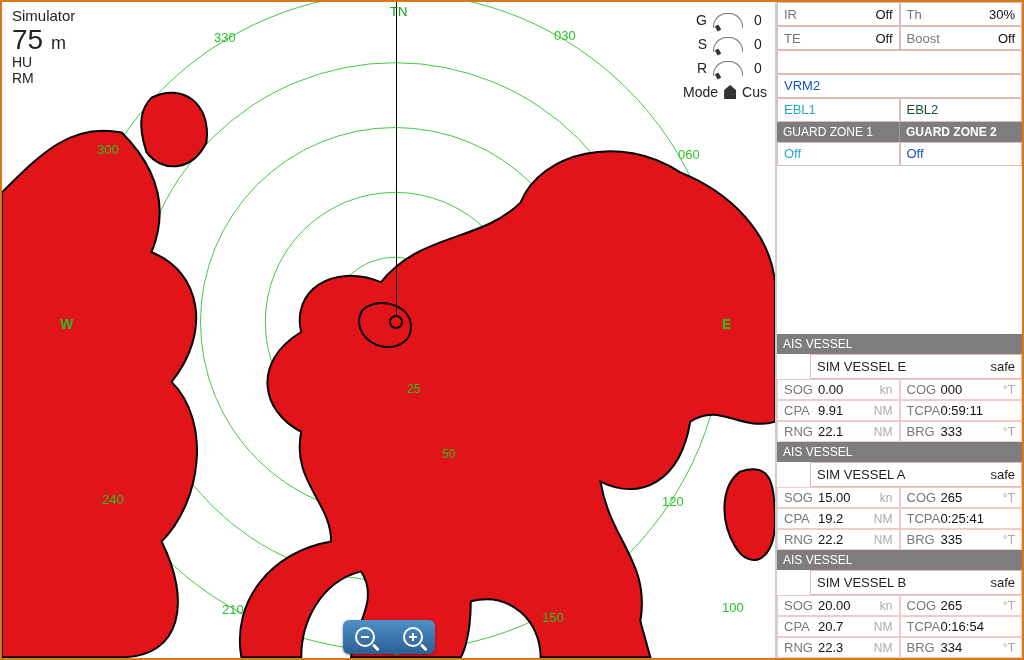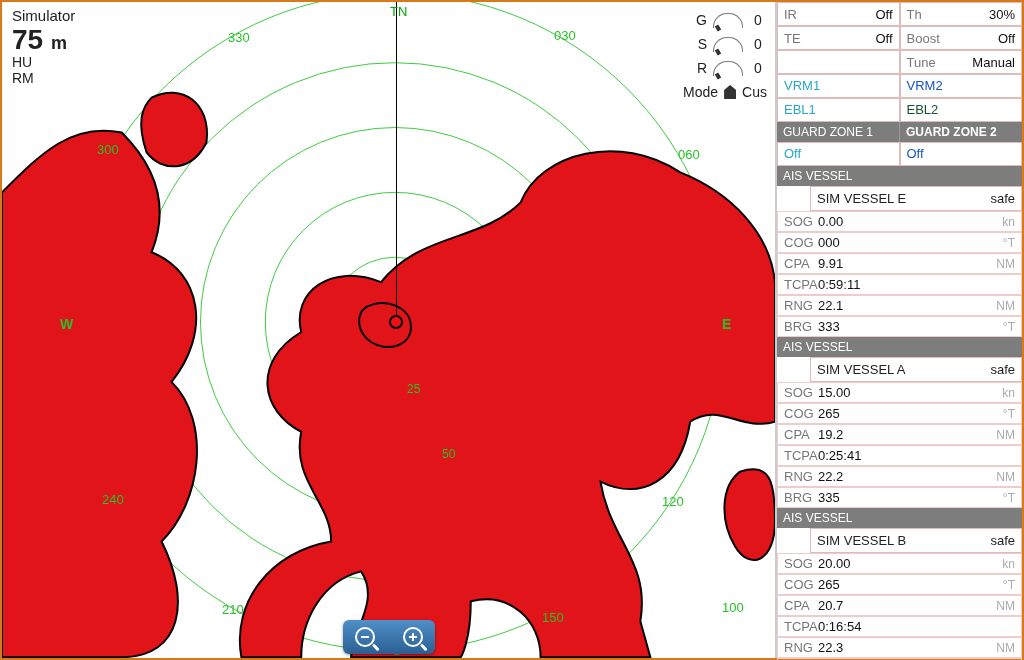--- a/index.html
+++ b/index.html
@@ -2,21 +2,21 @@
 <html><head>
 <meta charset="utf-8">
 <style>
   html,body{margin:0;padding:0;width:1024px;height:660px;font-family:Arial,Helvetica,sans-serif;font-size:13px;color:#222;overflow:hidden;background:#fff;}
   .app{display:flex;width:1024px;height:660px;border:2px solid #d97a1a;box-sizing:border-box;}
   .radar{flex:1 1 auto;position:relative;background:#fff;overflow:hidden;border-right:1px solid #ccc;}
   .side{flex:0 0 245px;display:flex;flex-direction:column;border-left:1px solid #ccc;}
   
   .tl{position:absolute;left:10px;top:6px;line-height:1.1;color:#222;}
   .tl .sim{font-size:15px;}
-  .tl .range{font-size:28px;font-weight:700;}
+  .tl .range{font-size:28px;font-weight:400;}
   .tl .range .unit{font-size:18px;}
   .tl .sub{font-size:14px;margin-top:0px;}
   
   .tr{position:absolute;right:8px;top:6px;font-size:14px;color:#222;}
   .tr .row{display:flex;align-items:center;justify-content:flex-end;gap:6px;height:24px;}
   .arc{display:inline-block;width:28px;height:14px;border:1px solid #777;border-bottom:none;border-radius:14px 14px 0 0;position:relative;}
   .arc::after{content:"";position:absolute;left:2px;bottom:-3px;width:4px;height:6px;background:#333;transform:rotate(-30deg);}
   .tr .val{width:18px;text-align:center;}
   .modeIcon{width:12px;height:14px;background:#333;display:inline-block;clip-path:polygon(50% 0,100% 35%,100% 100%,0 100%,0 35%);}
   
@@ -41,21 +41,21 @@
   .cell .val{color:#111;font-weight:500;text-align:right;}
   .hdr{background:#7d7d7d;color:#fff;font-size:12px;padding:3px 6px;font-weight:500;}
   .hdr2{display:flex;align-items:flex-end;}
   .hdr2>div{flex:1;background:#7d7d7d;color:#fff;font-size:12px;padding:3px 6px;font-weight:500;}
   .hdr2>div+div{border-left:1px solid #999;font-weight:bold;}
   .split{display:flex;}
   .split>div{flex:1;border:1px solid #dbb;padding:3px 6px;min-height:16px;}
   .mk{color:#2aa8c9;font-size:13px;}
   .gz{color:#2aa8c9;}
   .vname{display:flex;justify-content:space-between;padding:4px 6px;border:1px solid #dbb;margin-left:33px;}
-  .datarow{display:flex;flex-direction:column;}
+  .datarow{display:flex;}
   .datarow>div{flex:1;border:1px solid #ecc;padding:2px 6px;display:grid;grid-template-columns:34px 1fr 20px;align-items:center;font-size:13px;}
   .datarow .k{color:#777;}
   .datarow .v{color:#111;font-weight:500;}
   .datarow .u{color:#aaa;text-align:right;font-size:12px;}
   .gap{flex:1;}
 </style>
 </head>
 <body>
 
 <div class="app">
@@ -93,21 +93,21 @@
     <span class="bearing" style="left:552px;top:26px">030</span>
     <span class="bearing" style="left:676px;top:145px">060</span>
     <span class="compass" style="left:720px;top:314px">E</span>
     <span class="bearing" style="left:660px;top:492px">120</span>
     <span class="bearing" style="left:540px;top:608px">150</span>
     <span class="compass" style="left:390px;top:640px">S</span>
     <span class="bearing" style="left:220px;top:600px">210</span>
     <span class="bearing" style="left:100px;top:490px">240</span>
     <span class="compass" style="left:58px;top:314px">W</span>
     <span class="bearing" style="left:95px;top:140px">300</span>
-    <span class="bearing" style="left:226px;top:28px">330</span>
+    <span class="bearing" style="left:212px;top:28px">330</span>
     <span class="bearing" style="left:720px;top:598px">100</span>
 
     <span class="ringlbl" style="left:405px;top:380px">25</span>
     <span class="ringlbl" style="left:440px;top:445px">50</span>
 
     <div class="tl">
       <div class="sim">Simulator</div>
       <div class="range"><span>75</span> <span class="unit">m</span></div>
       <div class="sub">HU</div>
       <div class="sub">RM</div>
@@ -170,28 +170,23 @@
       <div class="cell">
           <span class="lbl">Boost</span>
           <span class="val">Off</span>
         </div>
     </div>
     <div class="toprow">
       <div class="cell">
           <span class="lbl"></span>
           <span class="val"></span>
         </div>
-      <div class="cell">
-          <span class="lbl">Tune</span>
-          <span class="val">Manual</span>
-        </div>
     </div>
 
     <div class="split">
-      <div class="mk">VRM1</div>
       <div class="mk" style="color:#1556c5">VRM2</div>
     </div>
     <div class="split">
       <div class="mk">EBL1</div>
       <div class="mk" style="color:#14532d">EBL2</div>
     </div>
 
     <div class="hdr2">
       <div>GUARD ZONE 1</div>
       <div>GUARD ZONE 2</div>

